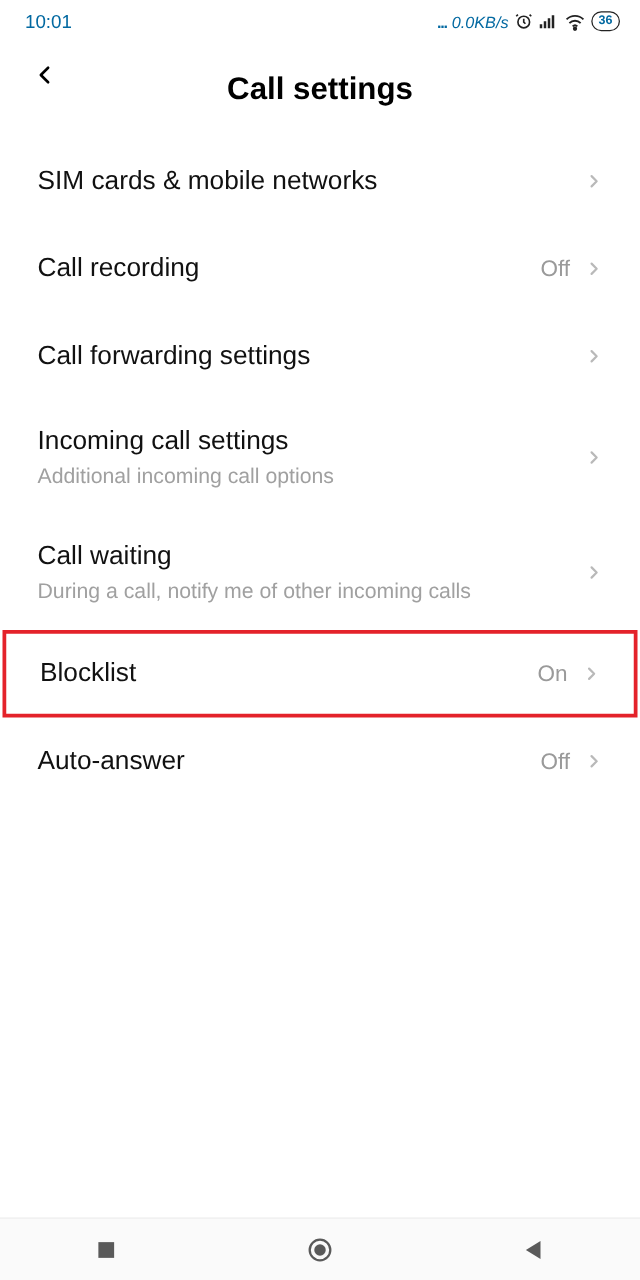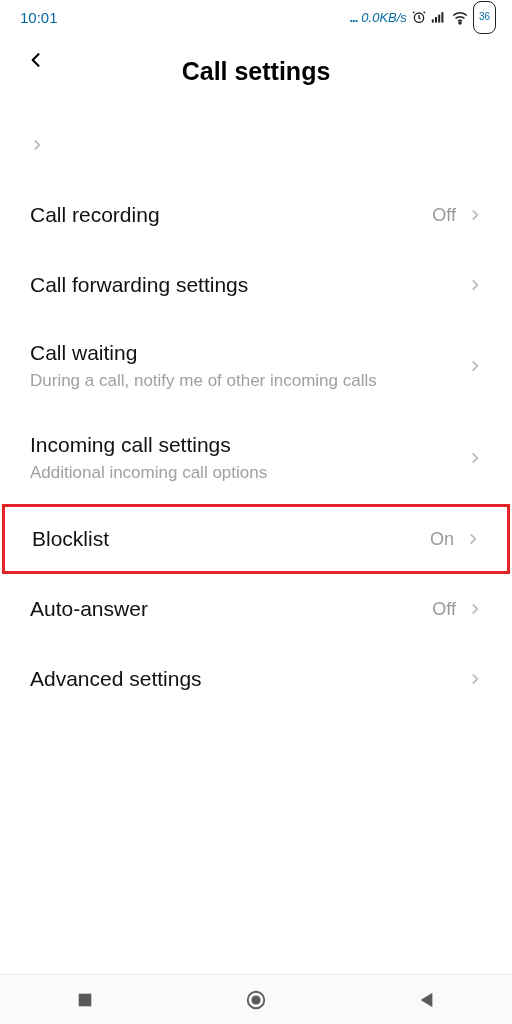--- a/index.html
+++ b/index.html
@@ -31,22 +31,22 @@
     .status-dots { letter-spacing: -1px; font-weight: 700; }
     .status-text { font-size: 13px; font-style: italic; }
     .battery {
       display: inline-flex;
       align-items: center;
       border: 1.2px solid #222;
       border-radius: 8px;
       padding: 0 5px;
       font-size: 10px;
       line-height: 14px;
-      height: 33px;
-      font-weight: 400;
+      height: 16px;
+      font-weight: 700;
     }
     .header {
       height: 52px;
       position: relative;
       display: flex;
       align-items: flex-end;
       justify-content: center;
     }
     .back-btn {
       position: absolute;
@@ -160,81 +160,76 @@
   <div class="back-btn">
     <svg width="20" height="20" viewBox="0 0 24 24" fill="none" stroke="#000" stroke-width="2.5" stroke-linecap="round" stroke-linejoin="round">
       <polyline points="15 5 8 12 15 19"></polyline>
     </svg>
   </div>
   <div class="header-title">Call settings</div>
 </div>
 
 <div class="list" id="rows">
     <div class="row">
+      <div class="row-main">
+        <div class="row-title">SIM cards &amp; mobile networks</div>
+      </div>
       <svg class="chev" width="14" height="18" viewBox="0 0 24 24" fill="none" stroke="currentColor" stroke-width="3" stroke-linecap="round" stroke-linejoin="round">
         <polyline points="9 5 16 12 9 19"></polyline>
       </svg>
     </div>
     <div class="row">
       <div class="row-main">
         <div class="row-title">Call recording</div>
       </div>
       <div class="row-value">Off</div>
       <svg class="chev" width="14" height="18" viewBox="0 0 24 24" fill="none" stroke="currentColor" stroke-width="3" stroke-linecap="round" stroke-linejoin="round">
         <polyline points="9 5 16 12 9 19"></polyline>
       </svg>
     </div>
     <div class="row">
       <div class="row-main">
         <div class="row-title">Call forwarding settings</div>
+      </div>
+      <svg class="chev" width="14" height="18" viewBox="0 0 24 24" fill="none" stroke="currentColor" stroke-width="3" stroke-linecap="round" stroke-linejoin="round">
+        <polyline points="9 5 16 12 9 19"></polyline>
+      </svg>
+    </div>
+    <div class="row">
+      <div class="row-main">
+        <div class="row-title">Incoming call settings</div>
+        <div class="row-sub">Additional incoming call options</div>
       </div>
       <svg class="chev" width="14" height="18" viewBox="0 0 24 24" fill="none" stroke="currentColor" stroke-width="3" stroke-linecap="round" stroke-linejoin="round">
         <polyline points="9 5 16 12 9 19"></polyline>
       </svg>
     </div>
     <div class="row">
       <div class="row-main">
         <div class="row-title">Call waiting</div>
         <div class="row-sub">During a call, notify me of other incoming calls</div>
       </div>
       <svg class="chev" width="14" height="18" viewBox="0 0 24 24" fill="none" stroke="currentColor" stroke-width="3" stroke-linecap="round" stroke-linejoin="round">
         <polyline points="9 5 16 12 9 19"></polyline>
       </svg>
     </div>
-    <div class="row">
-      <div class="row-main">
-        <div class="row-title">Incoming call settings</div>
-        <div class="row-sub">Additional incoming call options</div>
-      </div>
-      <svg class="chev" width="14" height="18" viewBox="0 0 24 24" fill="none" stroke="currentColor" stroke-width="3" stroke-linecap="round" stroke-linejoin="round">
-        <polyline points="9 5 16 12 9 19"></polyline>
-      </svg>
-    </div>
     <div class="row highlighted">
       <div class="row-main">
         <div class="row-title">Blocklist</div>
       </div>
       <div class="row-value">On</div>
       <svg class="chev" width="14" height="18" viewBox="0 0 24 24" fill="none" stroke="currentColor" stroke-width="3" stroke-linecap="round" stroke-linejoin="round">
         <polyline points="9 5 16 12 9 19"></polyline>
       </svg>
     </div>
     <div class="row">
       <div class="row-main">
         <div class="row-title">Auto-answer</div>
       </div>
       <div class="row-value">Off</div>
-      <svg class="chev" width="14" height="18" viewBox="0 0 24 24" fill="none" stroke="currentColor" stroke-width="3" stroke-linecap="round" stroke-linejoin="round">
-        <polyline points="9 5 16 12 9 19"></polyline>
-      </svg>
-    </div>
-    <div class="row">
-      <div class="row-main">
-        <div class="row-title">Advanced settings</div>
-      </div>
       <svg class="chev" width="14" height="18" viewBox="0 0 24 24" fill="none" stroke="currentColor" stroke-width="3" stroke-linecap="round" stroke-linejoin="round">
         <polyline points="9 5 16 12 9 19"></polyline>
       </svg>
     </div>
   </div>
 
 <div class="navbar">
   <div class="nav-btn">
     <svg width="18" height="18" viewBox="0 0 20 20">
         <rect x="3" y="3" width="14" height="14" fill="#5a5a5a"></rect>

